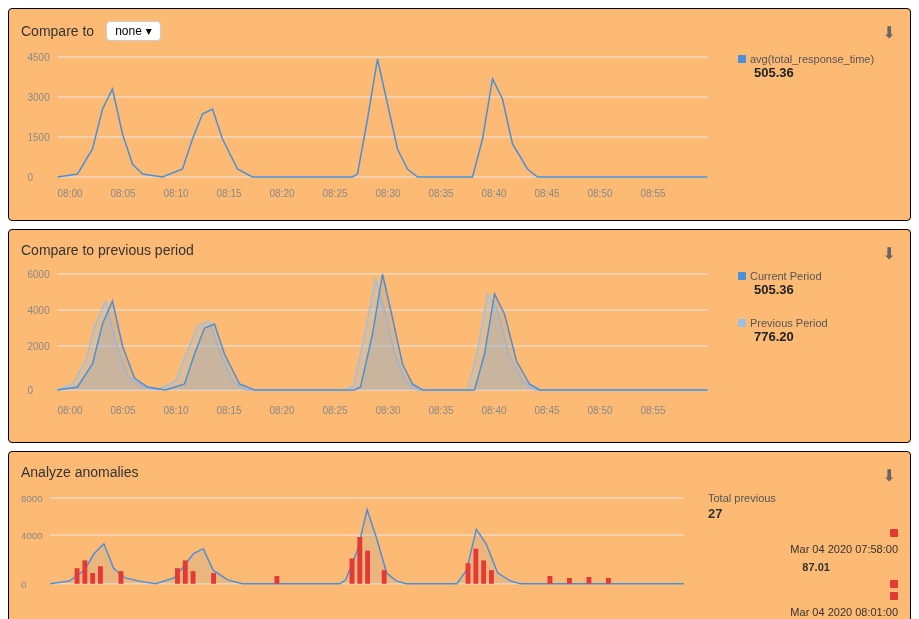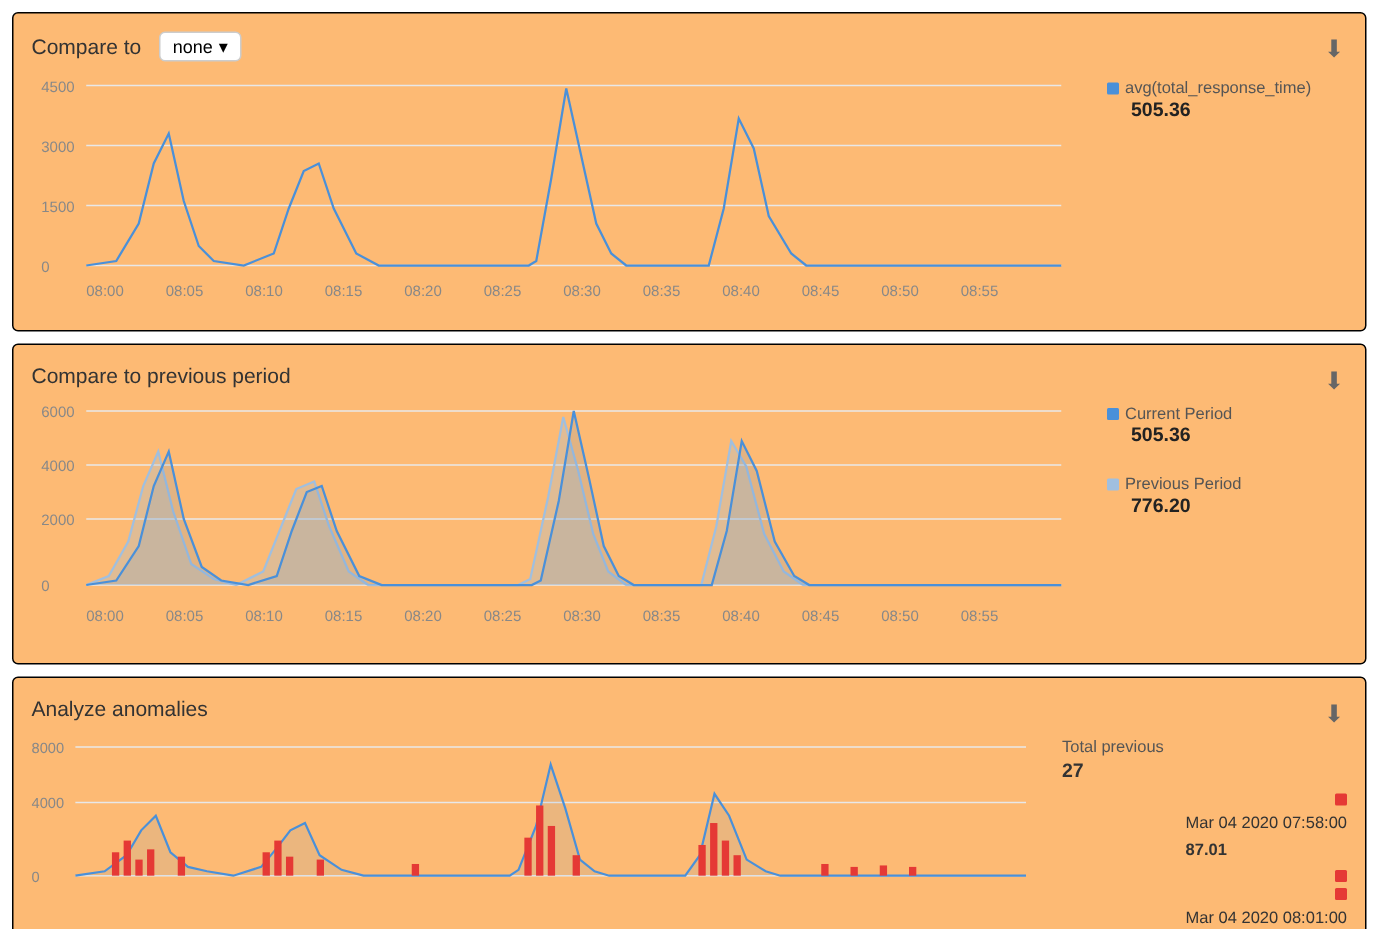--- a/index.html
+++ b/index.html
@@ -105,20 +105,21 @@
       background: #e53935;
       border-radius: 1px;
       margin-top: 2px;
       flex-shrink: 0;
     }
     .anomaly-text {
       color: #333;
     }
     .anomaly-value {
       font-weight: 700;
+      margin-left: 12px;
     }
     .total-anomalies-label {
       font-size: 11px;
       color: #555;
       margin-bottom: 2px;
     }
     .total-anomalies-value {
       font-size: 13px;
       font-weight: 700;
       margin-bottom: 6px;

